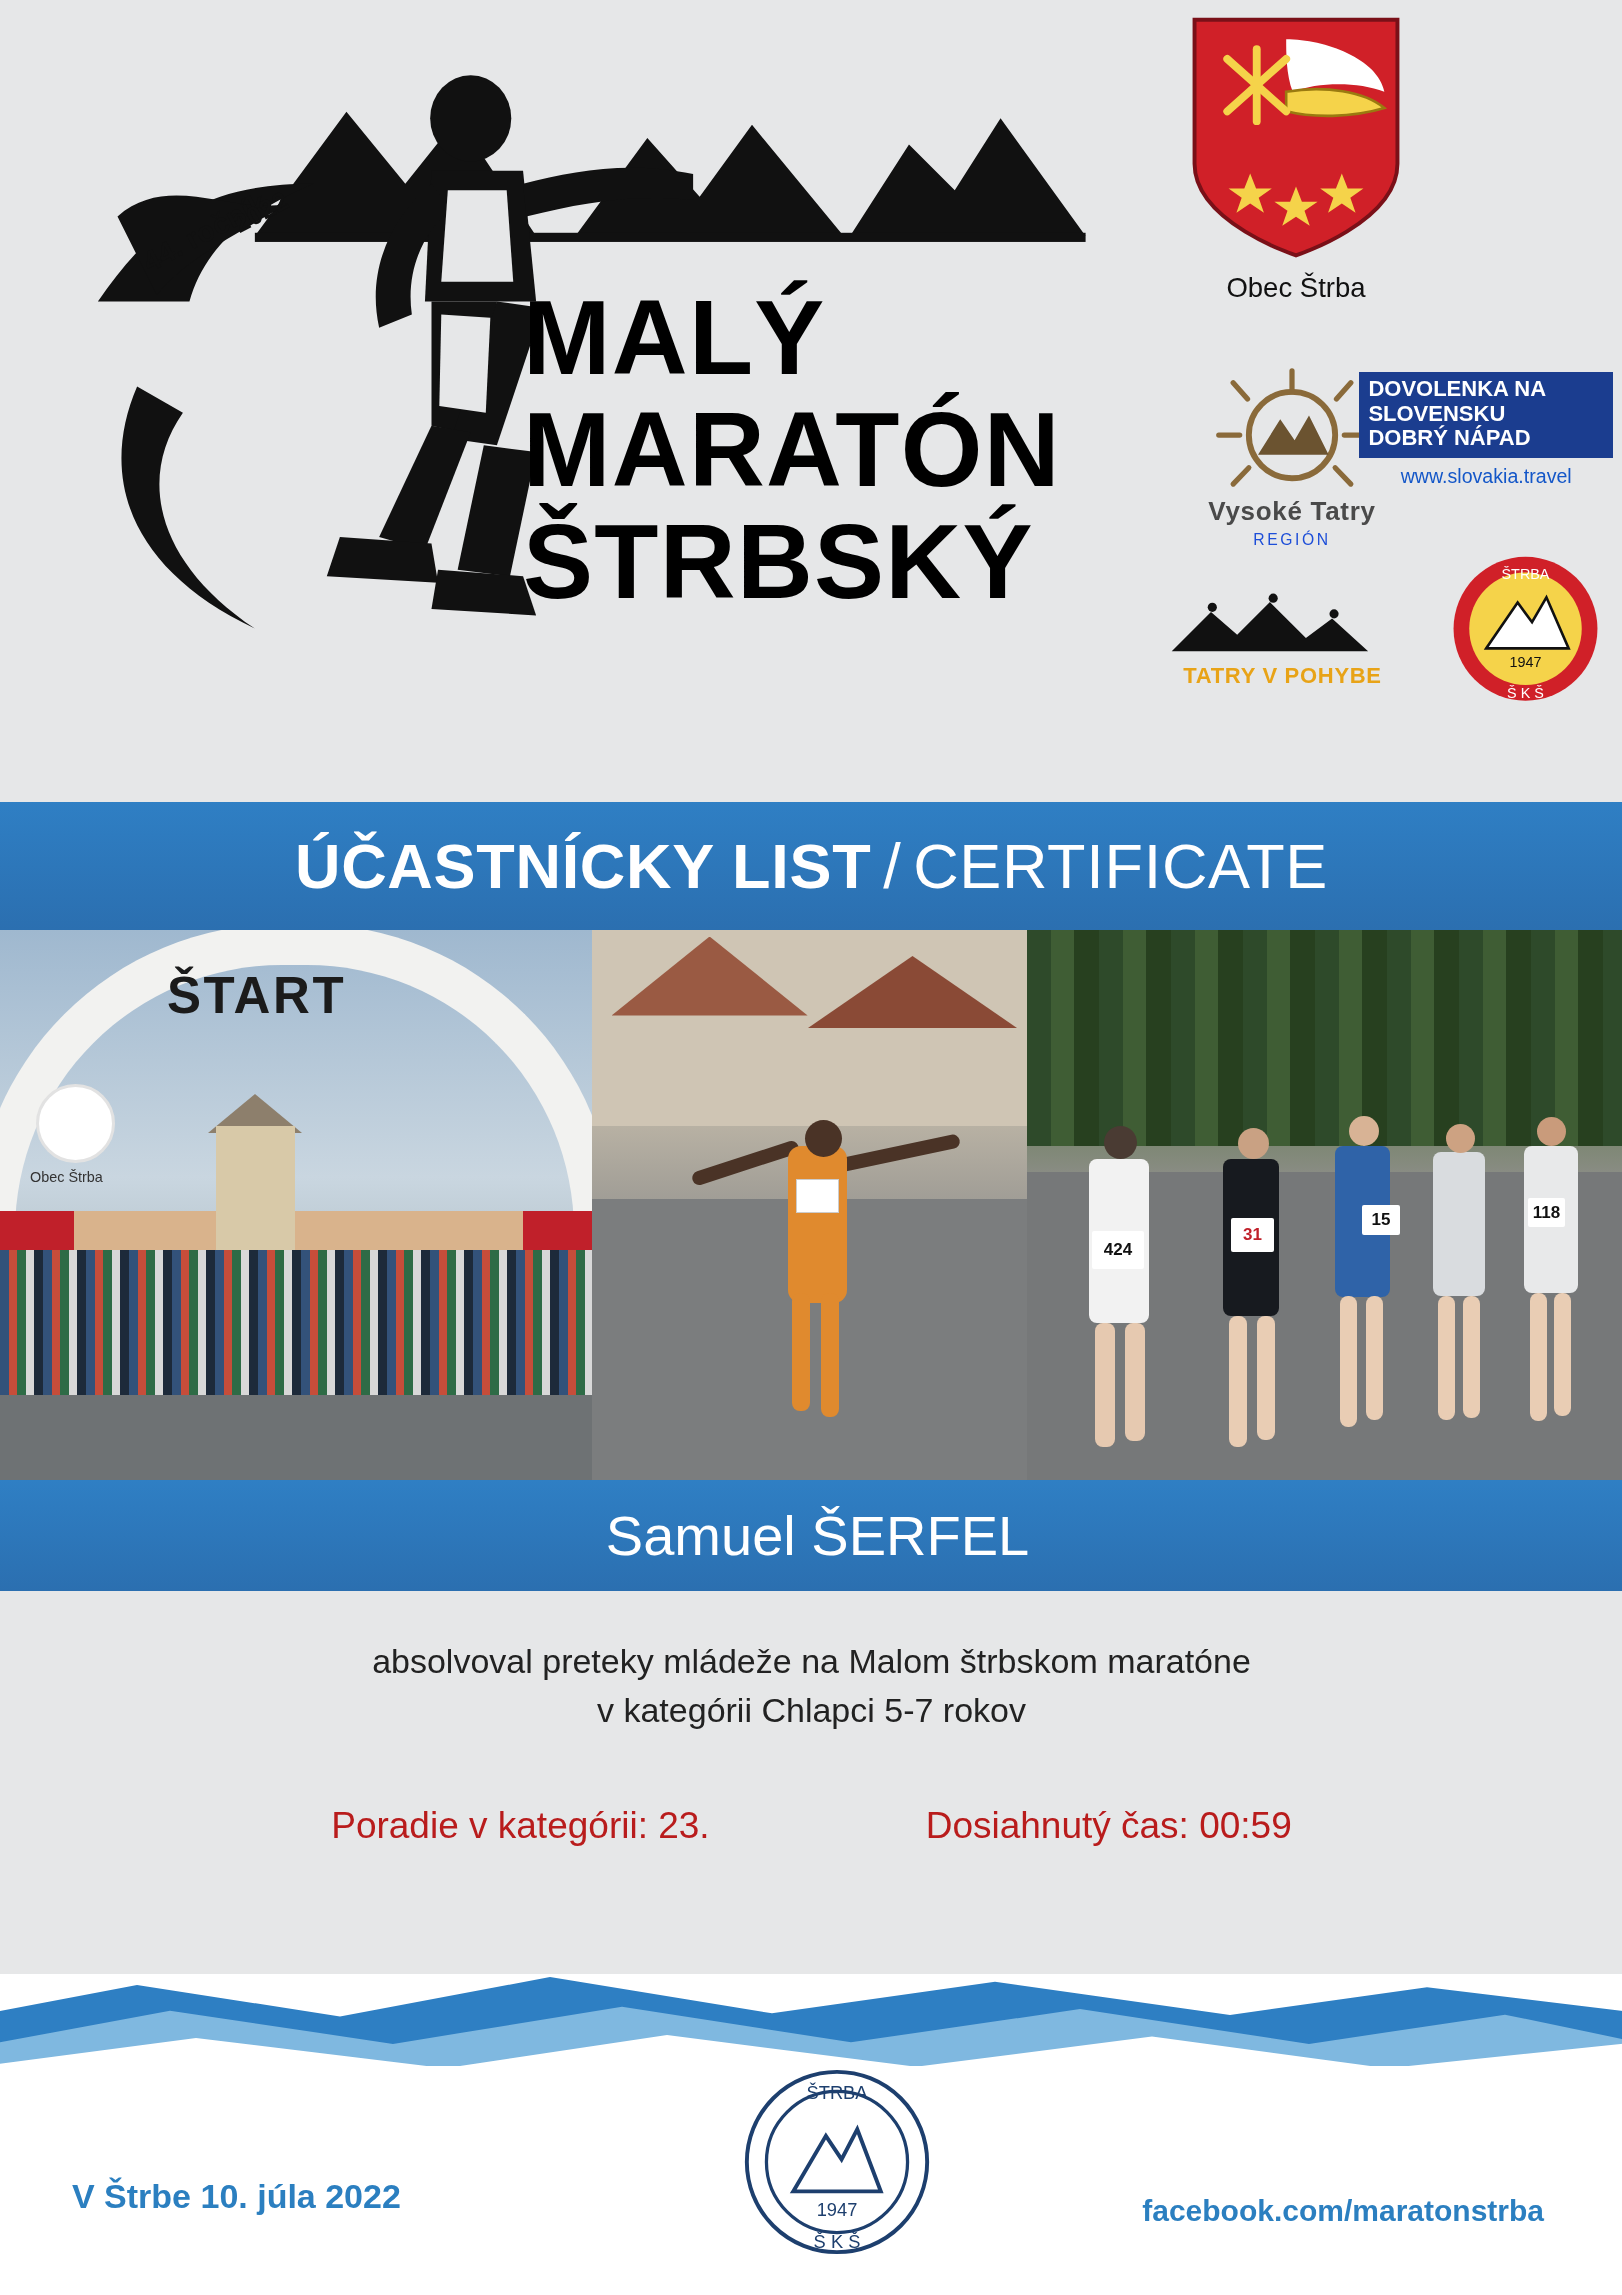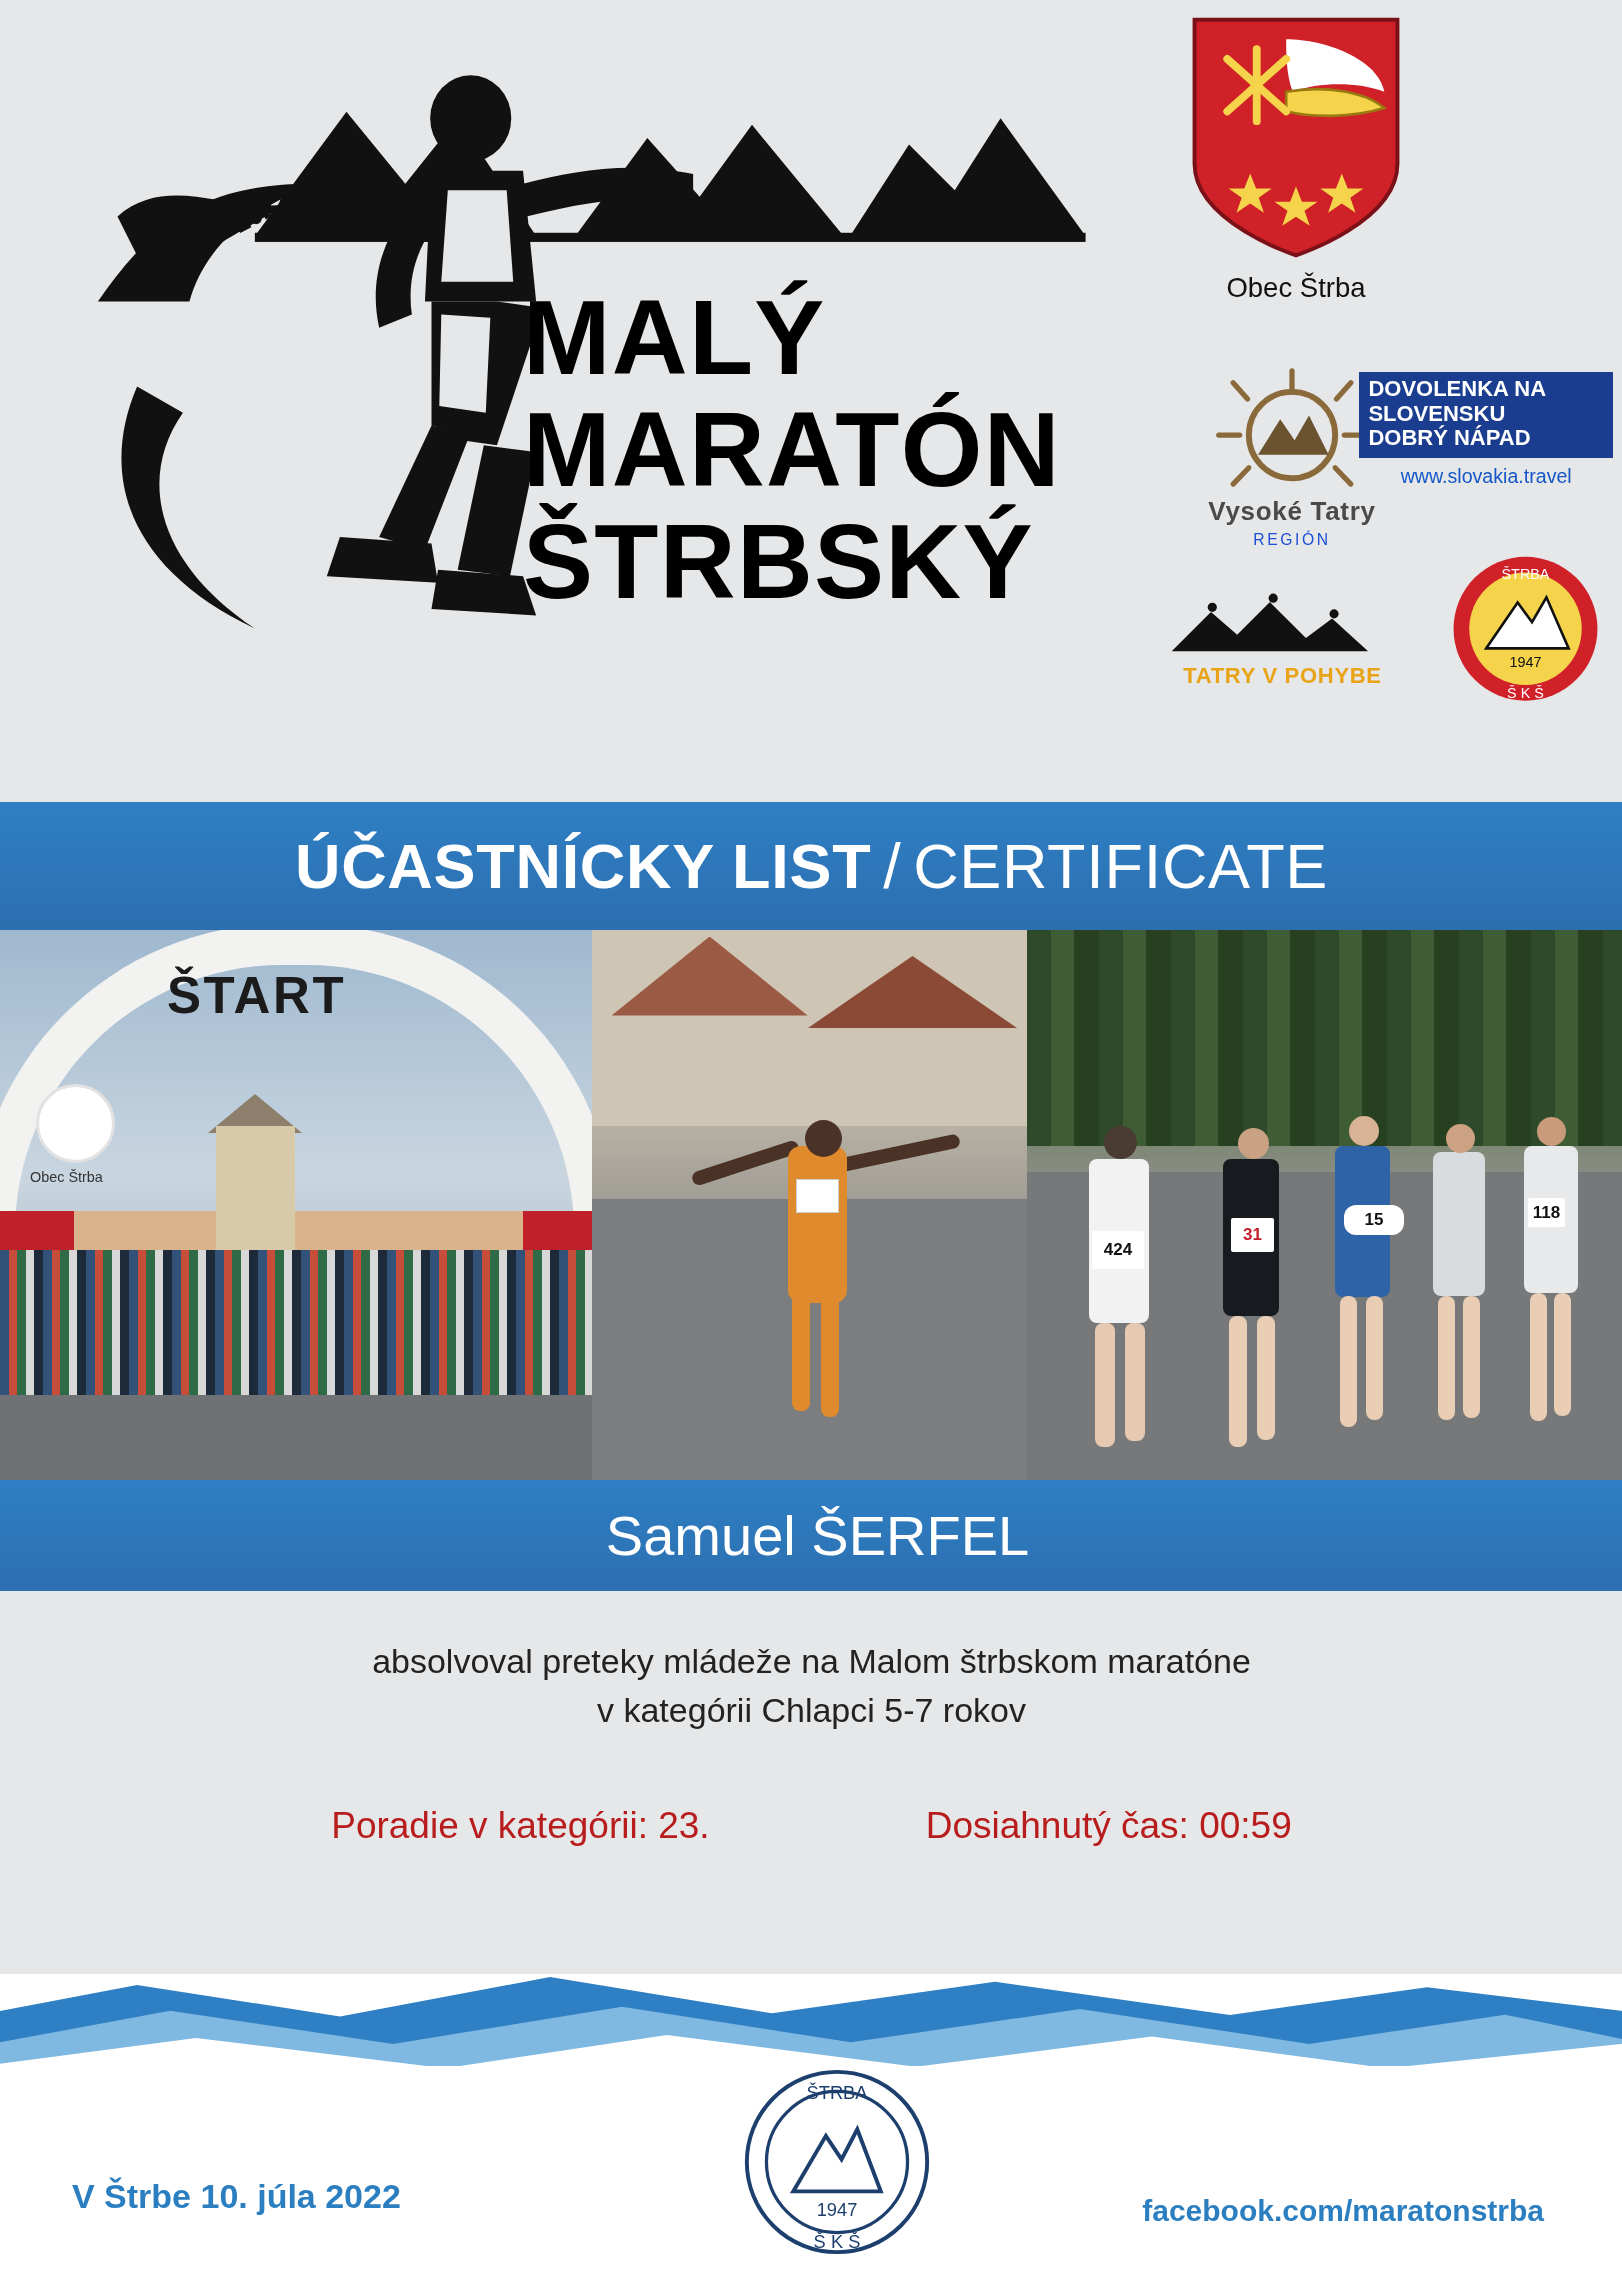--- a/index.html
+++ b/index.html
@@ -319,21 +319,21 @@
       <div class="r" style="left:196px;top:229px;width:56px;height:157px;background:#171a1f;"></div>
       <div class="r" style="left:211px;top:198px;width:31px;height:31px;border-radius:50%;background:#c9a183;"></div>
       <div class="r" style="left:202px;top:386px;width:18.3px;height:131px;background:#e9cdb4;"></div>
       <div class="r" style="left:230px;top:386px;width:18.3px;height:124px;background:#e9cdb4;"></div>
       <div class="bibnum" style="left:204px;top:288px;width:43px;height:34px;color:#c0202a;">31</div>
 
       <div class="r" style="left:308px;top:216px;width:55px;height:151px;background:#2f63a8;"></div>
       <div class="r" style="left:322px;top:186px;width:30px;height:30px;border-radius:50%;background:#d8b395;"></div>
       <div class="r" style="left:313px;top:366px;width:17px;height:131px;background:#e9cdb4;"></div>
       <div class="r" style="left:339px;top:366px;width:17px;height:124px;background:#e9cdb4;"></div>
-      <div class="bibnum" style="left:317px;top:275px;width:60px;height:30px;border-radius:12px;">15</div>
+      <div class="bibnum" style="left:335px;top:275px;width:38px;height:30px;">15</div>
 
       <div class="r" style="left:406px;top:222px;width:52px;height:144px;background:#d9dcdf;"></div>
       <div class="r" style="left:419px;top:194px;width:29px;height:29px;border-radius:50%;background:#cda282;"></div>
       <div class="r" style="left:411px;top:366px;width:17px;height:124px;background:#e9cdb4;"></div>
       <div class="r" style="left:436px;top:366px;width:17px;height:122px;background:#e9cdb4;"></div>
 
       <div class="r" style="left:497px;top:216px;width:54px;height:147px;background:#e8e9ea;"></div>
       <div class="r" style="left:510px;top:187px;width:29px;height:29px;border-radius:50%;background:#c99b7b;"></div>
       <div class="r" style="left:503px;top:363px;width:17px;height:128px;background:#e9cdb4;"></div>
       <div class="r" style="left:527px;top:363px;width:17px;height:123px;background:#e9cdb4;"></div>

